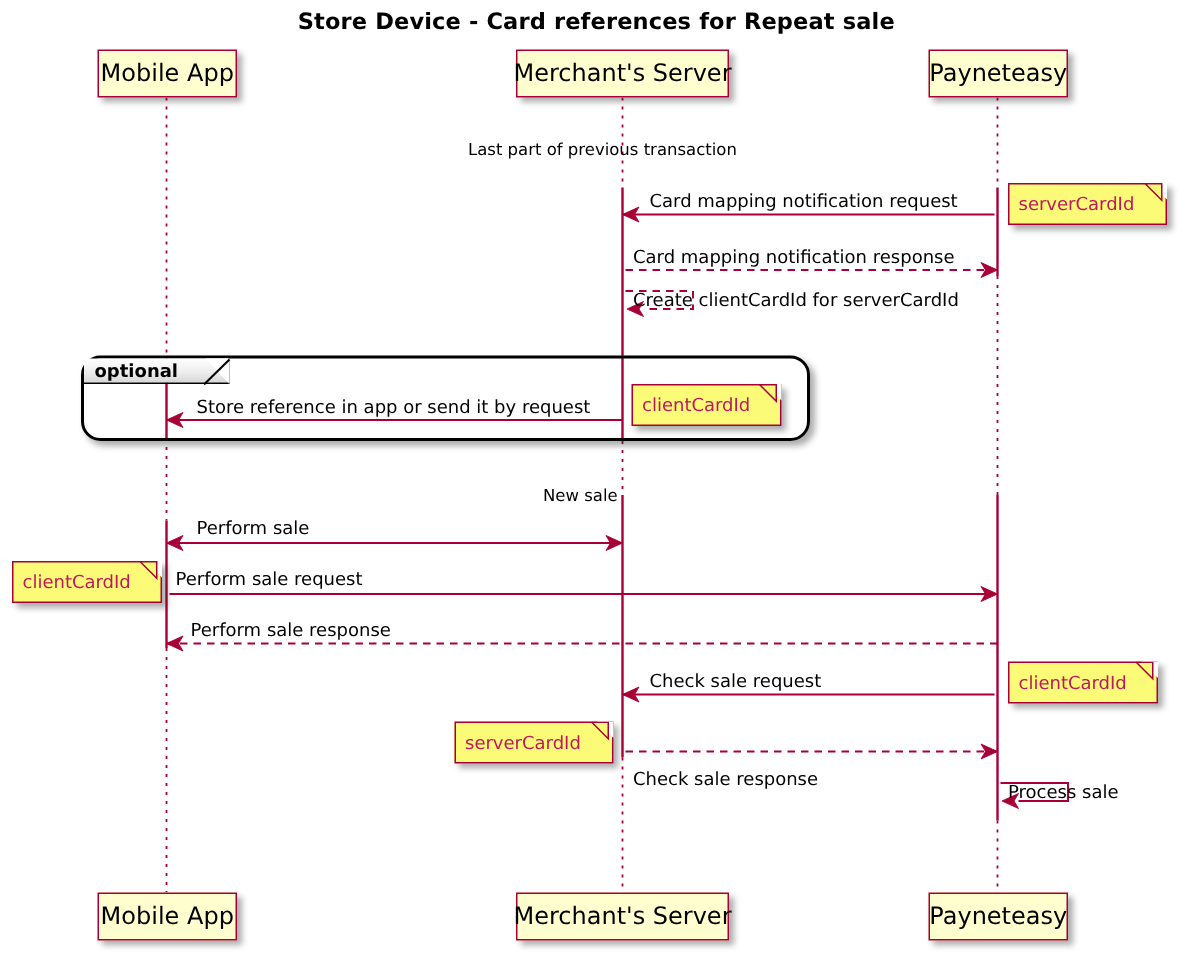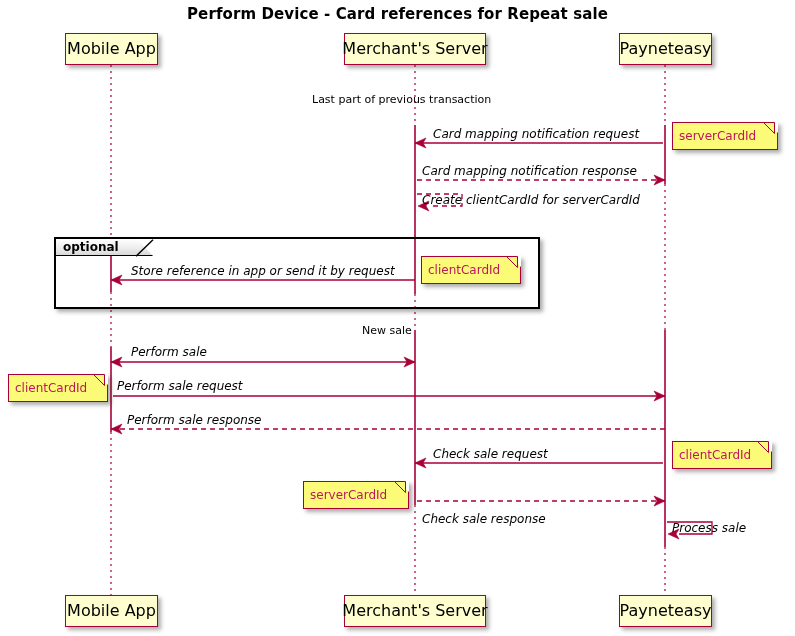--- a/index.html
+++ b/index.html
@@ -120,36 +120,35 @@
     height: 0;
   }
 
   
   .msg-label {
     position: absolute;
     font-size: 12px;
     color: #000000;
     line-height: 1;
     white-space: nowrap;
-    font-style: italic;
   }
   .section-label {
     position: absolute;
     font-size: 11px;
     color: #000000;
     line-height: 1;
     white-space: nowrap;
   }
 </style>
 </head>
 <body>
 
 <div id="canvas">
 
-  <div class="diagram-title">Perform Device - Card references for Repeat sale</div>
+  <div class="diagram-title">Store Device - Card references for Repeat sale</div>
 
   <svg id="svg-layer" xmlns="http://www.w3.org/2000/svg" viewBox="0 0 795 636">
     <g id="lifelines-group">
         <line x1="111" y1="65" x2="111" y2="255" stroke="#A80036" stroke-width="1.2" stroke-dasharray="2,4"></line>
         <line x1="111" y1="255" x2="111" y2="292" stroke="#A80036" stroke-width="1.6" stroke-dasharray="none"></line>
         <line x1="111" y1="292" x2="111" y2="347" stroke="#A80036" stroke-width="1.2" stroke-dasharray="2,4"></line>
         <line x1="111" y1="347" x2="111" y2="432" stroke="#A80036" stroke-width="1.6" stroke-dasharray="none"></line>
         <line x1="111" y1="432" x2="111" y2="595" stroke="#A80036" stroke-width="1.2" stroke-dasharray="2,4"></line>
         <line x1="415" y1="65" x2="415" y2="125" stroke="#A80036" stroke-width="1.2" stroke-dasharray="2,4"></line>
         <line x1="415" y1="125" x2="415" y2="237" stroke="#A80036" stroke-width="1.6" stroke-dasharray="none"></line>
@@ -182,21 +181,21 @@
         <line x1="415" y1="463" x2="663" y2="463" stroke="#A80036" stroke-width="1.3" stroke-dasharray="none"></line>
         <path d="M 415,463 L 426,458 L 423,463 L 426,468 Z" fill="#A80036" stroke="#A80036" stroke-width="0.6"></path>
         <line x1="417" y1="501" x2="665" y2="501" stroke="#A80036" stroke-width="1.3" stroke-dasharray="5,4"></line>
         <path d="M 665,501 L 654,496 L 657,501 L 654,506 Z" fill="#A80036" stroke="#A80036" stroke-width="0.6"></path>
         <polyline points="667,522 712,522 712,534 679,534" fill="none" stroke="#A80036" stroke-width="1.3" stroke-dasharray="none"></polyline>
         <path d="M 668,534 L 679,529 L 676,534 L 679,539 Z" fill="#A80036" stroke="#A80036" stroke-width="0.6"></path>
       </g>
   </svg>
 
   <div id="groups-host">
-      <div class="group-frame" style="left: 54px; top: 237px; width: 486px; height: 72px;">
+      <div class="group-frame" style="left: 54px; top: 237px; width: 486px; height: 57px; border-radius: 13px;">
         <div class="group-label" style="left: 0px; top: 0px; width: 97px;">optional</div>
         <div class="group-label-notch" style="left: 81px; top: 0px; border-top: 17px solid rgb(255, 255, 255); border-left: 16px solid transparent;"></div>
         <div style="position: absolute; left: 80px; top: 0px; width: 19px; height: 18px; overflow: hidden;"><svg width="19" height="18" viewBox="0 0 19 18">
             <line x1="0" y1="17.3" x2="17" y2="0.7" stroke="#000000" stroke-width="1.4"></line>
           </svg></div>
       </div>
     </div>
 
   <div id="participants-host">
       <div class="participant" style="left: 65px; top: 33px; width: 93px; height: 32px;">

